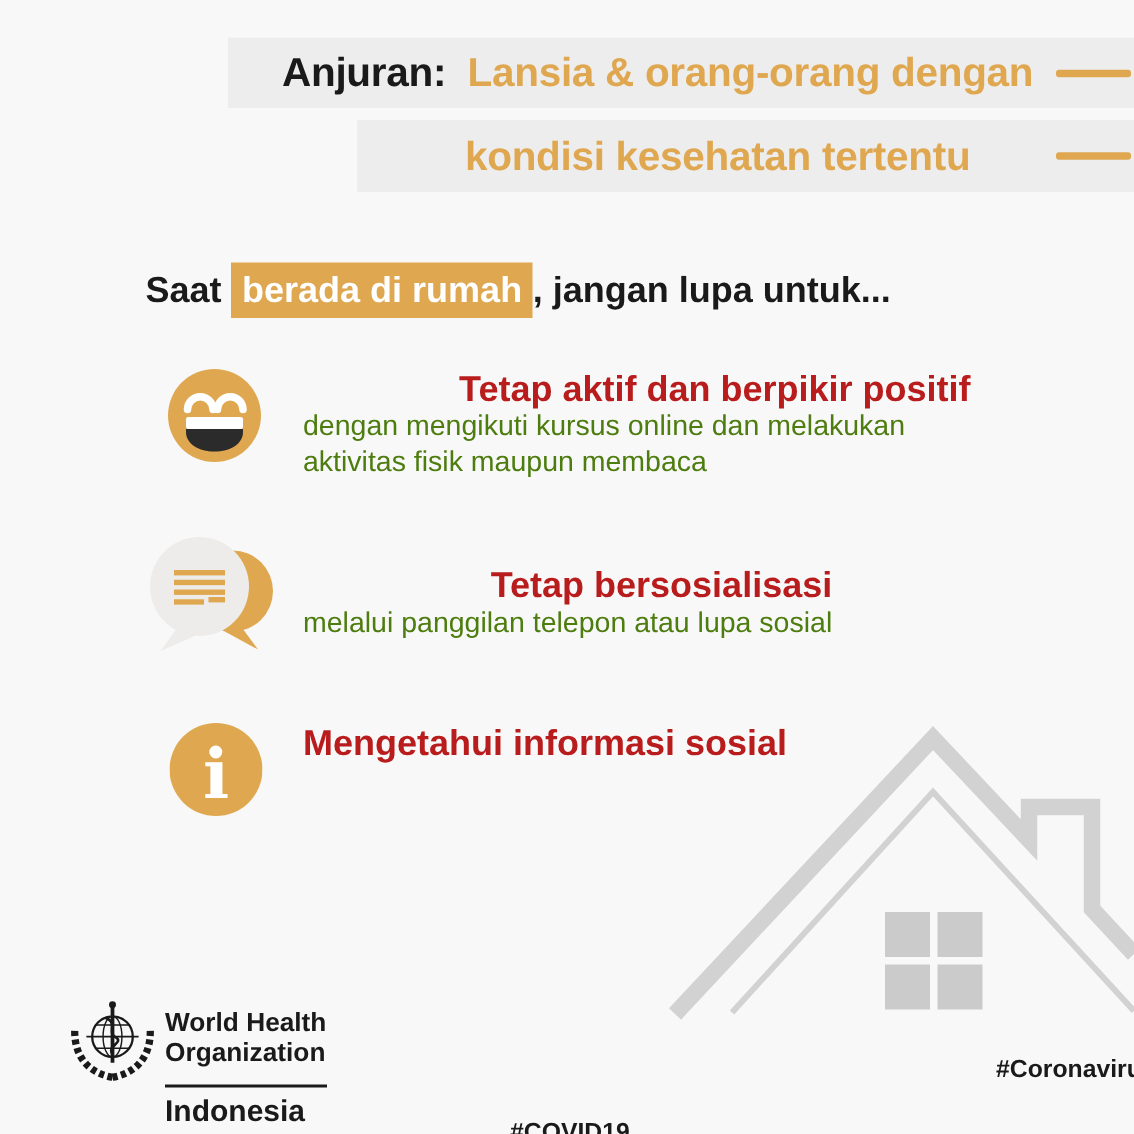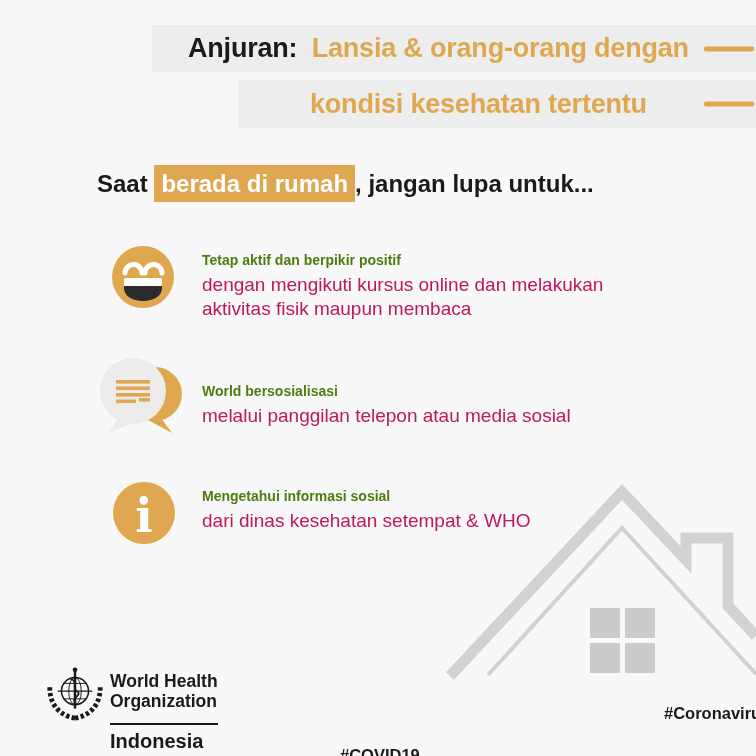--- a/index.html
+++ b/index.html
@@ -11,27 +11,27 @@
   
   .bar { position:absolute; right:0; background:#EEEDED; display:flex; align-items:center; }
   .bar1 { left:152px; top:25px; height:47px; padding-left:36px; }
   .bar2 { left:238px; top:80px; height:48px; padding-left:72px; }
   .bar-text { font-size:27px; font-weight:bold; letter-spacing:-0.2px; white-space:nowrap; }
   .t-black { color:#1A1A1A; margin-right:7px; }
   .t-accent { color:#DFA850; }
   .bar-dash { position:absolute; right:2px; top:50%; transform:translateY(-50%);
     width:50px; height:5px; background:#DFA850; border-radius:2px; }
   
-  .intro { position:absolute; left:97px; top:170px; font-size:24px; font-weight:bold; color:#1A1A1A; white-space:nowrap; }
+  .intro { position:absolute; left:97px; top:180px; font-size:24px; font-weight:bold; color:#1A1A1A; white-space:nowrap; }
   .intro .hl { background:#DFA850; color:#FFFFFF; padding:5px 7px; }
   
   .item-icon { position:absolute; }
   .item-text { position:absolute; max-width:445px; }
-  .item-title { font-size:14px; font-weight:bold; color:#4d7c0f; line-height:26px; }
-  .item-body  { font-size:19px; color:#be185d; line-height:24px; }
+  .item-title { font-size:24px; font-weight:bold; color:#b91c1c; line-height:26px;text-align:right; }
+  .item-body  { font-size:19px; color:#4d7c0f; line-height:24px; }
   .i1-icon { left:112px; top:246px; }
   .i1-text { left:202px; top:247px; }
   .i2-icon { left:98px;  top:354px; }
   .i2-text { left:202px; top:378px; }
   .i3-icon { left:113px; top:482px; }
   .i3-text { left:202px; top:483px; }
   
   .house { position:absolute; left:430px; top:478px; }
   
   .who-logo { position:absolute; left:46px; top:665px; }
@@ -92,31 +92,30 @@
     <path d="M22 62 L9 80 L34 69 Z" fill="#EDECEA"></path>
     <g fill="#DFA850">
       <rect x="18" y="26" width="34" height="3.6"></rect>
       <rect x="18" y="32.5" width="34" height="3.6"></rect>
       <rect x="18" y="39" width="34" height="3.6"></rect>
       <rect x="18" y="45.5" width="20" height="3.6"></rect>
       <rect x="41" y="44" width="11" height="3.6"></rect>
     </g>
   </svg>
   <div class="item-text i2-text">
-    <div class="item-title">World bersosialisasi</div>
-    <div class="item-body">melalui panggilan telepon atau media sosial</div>
+    <div class="item-title">Tetap bersosialisasi</div>
+    <div class="item-body">melalui panggilan telepon atau lupa sosial</div>
   </div>
 
   <svg class="item-icon i3-icon" width="62" height="62" viewBox="0 0 62 62">
     <circle cx="31" cy="31" r="31" fill="#DFA850"></circle>
     <text x="31" y="50" text-anchor="middle" fill="#FFFFFF" font-family="DejaVu Serif, serif" font-weight="bold" font-size="46">i</text>
   </svg>
   <div class="item-text i3-text">
     <div class="item-title">Mengetahui informasi sosial</div>
-    <div class="item-body">dari dinas kesehatan setempat &amp; WHO</div>
   </div>
 
   <svg class="who-logo" width="58" height="58" viewBox="0 0 60 58">
     <g stroke="#1A1A1A" fill="none">
       <path d="M30 54 C13 51 3 39 4 20" stroke-width="5" stroke-dasharray="3.5 2.5"></path>
       <path d="M30 54 C47 51 57 39 56 20" stroke-width="5" stroke-dasharray="3.5 2.5"></path>
       <circle cx="30" cy="26" r="14" stroke-width="1.6"></circle>
       <ellipse cx="30" cy="26" rx="6.5" ry="14" stroke-width="1"></ellipse>
       <line x1="12" y1="26" x2="48" y2="26" stroke-width="1.3"></line>
       <line x1="18" y1="18" x2="42" y2="18" stroke-width="1"></line>

